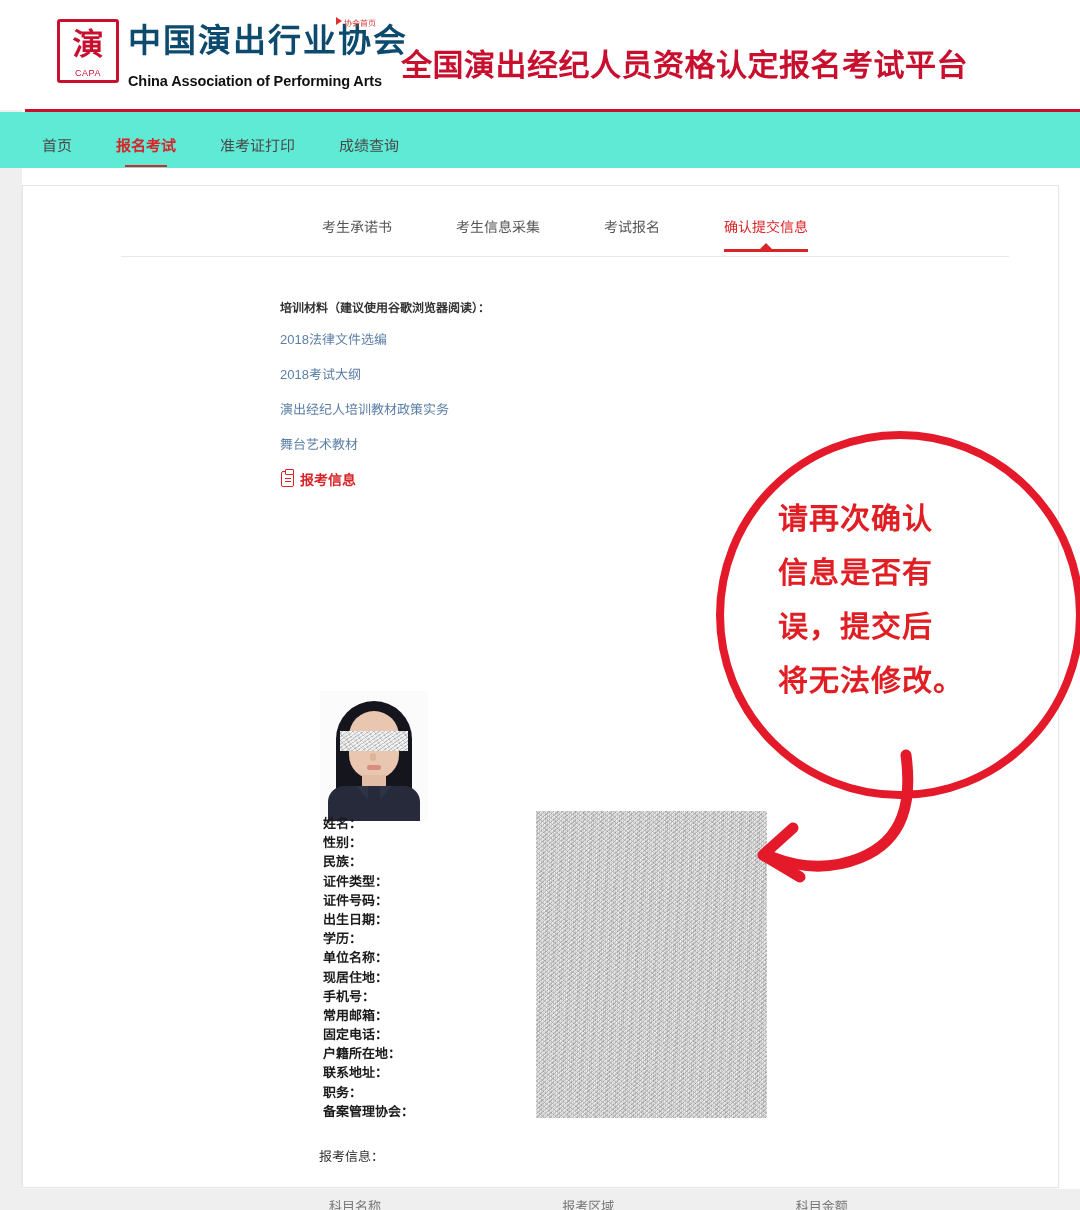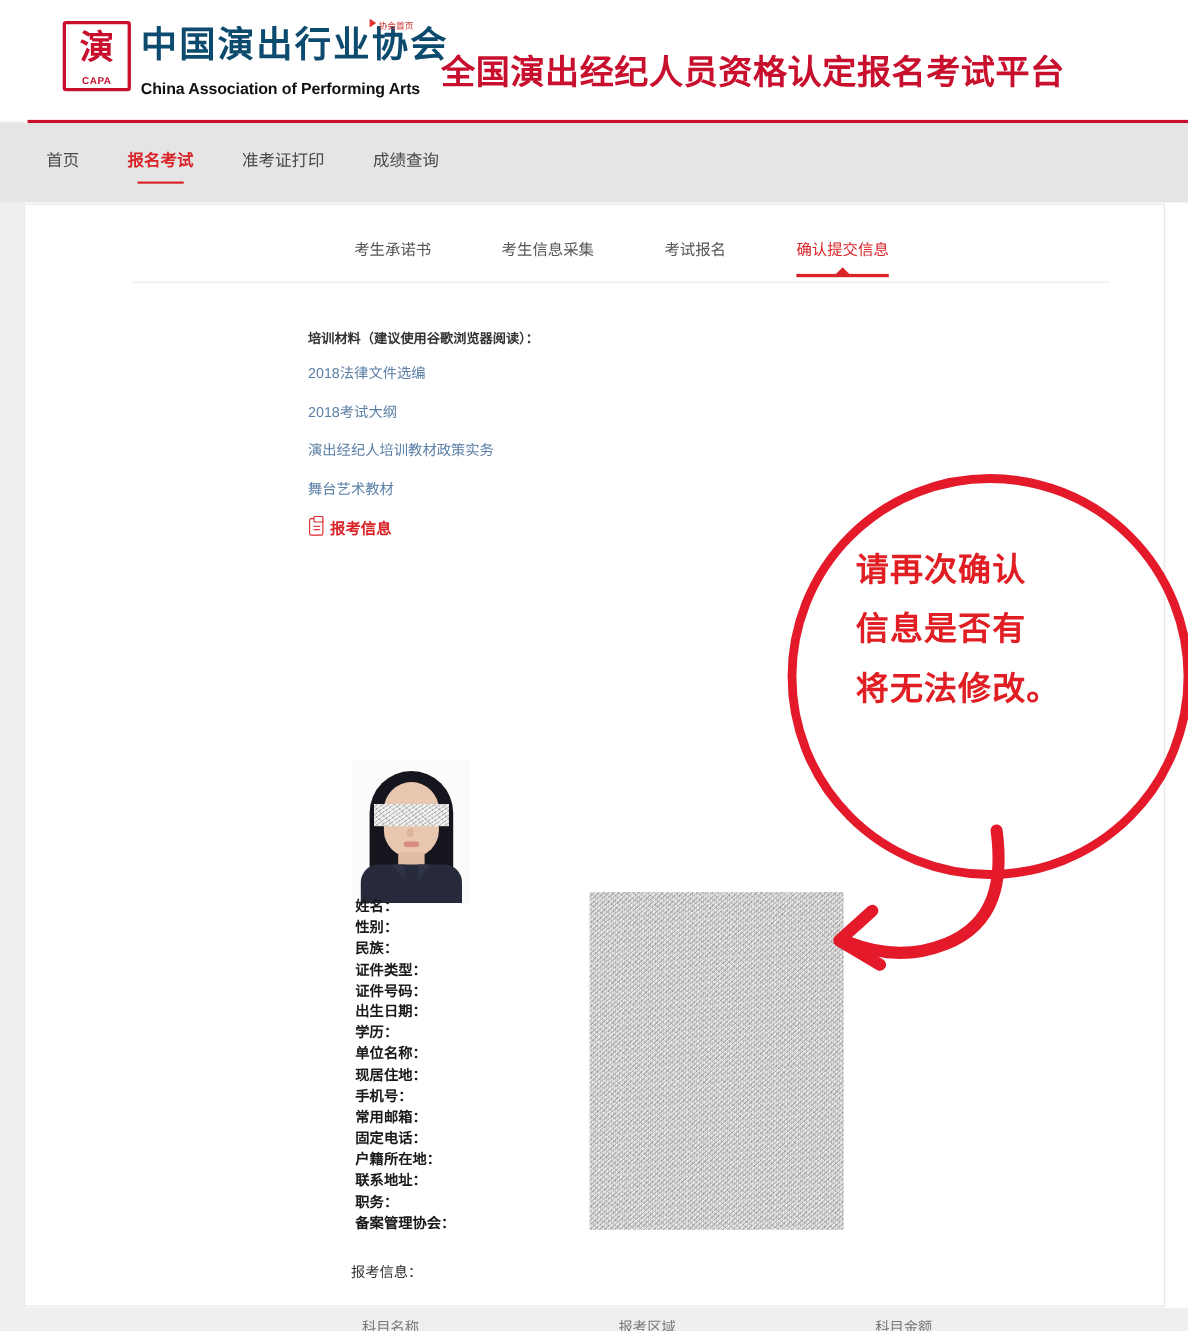--- a/index.html
+++ b/index.html
@@ -48,21 +48,21 @@
   .seal-char {
     position: absolute; left: 0; top: 2px;
     width: 100%; text-align: center;
     font-family: "DejaVu Serif", "Liberation Serif", serif;
     font-size: 31px; font-weight: bold; color: #c8102e;
     line-height: 40px;
   }
   .seal-sub {
     position: absolute; left: 0; bottom: 2px;
     width: 100%; text-align: center;
-    font-size: 9px; font-weight: bold; color: #c8102e;
+    font-size: 9px; font-weight: normal; color: #c8102e;
     letter-spacing: 0.5px;
   }
   .logo-text { padding-top: 3px; }
   .logo-cn {
     font-family: "DejaVu Serif", "Liberation Serif", serif;
     font-size: 33px; font-weight: bold; color: #0c4a6e;
     letter-spacing: 2px; line-height: 38px; white-space: nowrap;
   }
   .logo-en {
     font-size: 14.5px; font-weight: bold; color: #111111;
@@ -88,22 +88,22 @@
   }
   .header-rule {
     position: absolute; left: 25px; top: 109px;
     width: 1055px; height: 3px;
     background: #c8102e;
   }
 
   
   .mainnav {
     position: absolute; left: 0; top: 112px;
-    width: 1080px; height: 72px;
-    background: #e5e5e5;
+    width: 1080px; height: 56px;
+    background: #5eead4;
   }
   .mainnav-inner {
     position: absolute; left: 42px; top: 22px;
     display: flex; align-items: flex-start;
   }
   .nav-item {
     position: relative;
     font-size: 15px; color: #4a4a4a;
     padding: 0 0 12px 0; margin-right: 44px;
     cursor: pointer; white-space: nowrap;
@@ -446,17 +446,18 @@
 
   <div class="annot">
     <svg width="1080" height="1210" viewBox="0 0 1080 1210">
       <circle cx="900" cy="615" r="180" fill="none" stroke="#e4192a" stroke-width="8"></circle>
       <path d="M 906 755 C 912 800, 905 840, 860 858 C 830 870, 800 868, 772 857" fill="none" stroke="#e4192a" stroke-width="11" stroke-linecap="round"></path>
       <path d="M 793 828 L 763 855 L 800 877" fill="none" stroke="#e4192a" stroke-width="11" stroke-linecap="round" stroke-linejoin="round"></path>
     </svg>
     <div class="annot-text">
       <div>请再次确认</div>
       <div>信息是否有</div>
+      <div>误，提交后</div>
       <div>将无法修改。</div>
     </div>
   </div>
 
 </div>
 
 </body></html>

